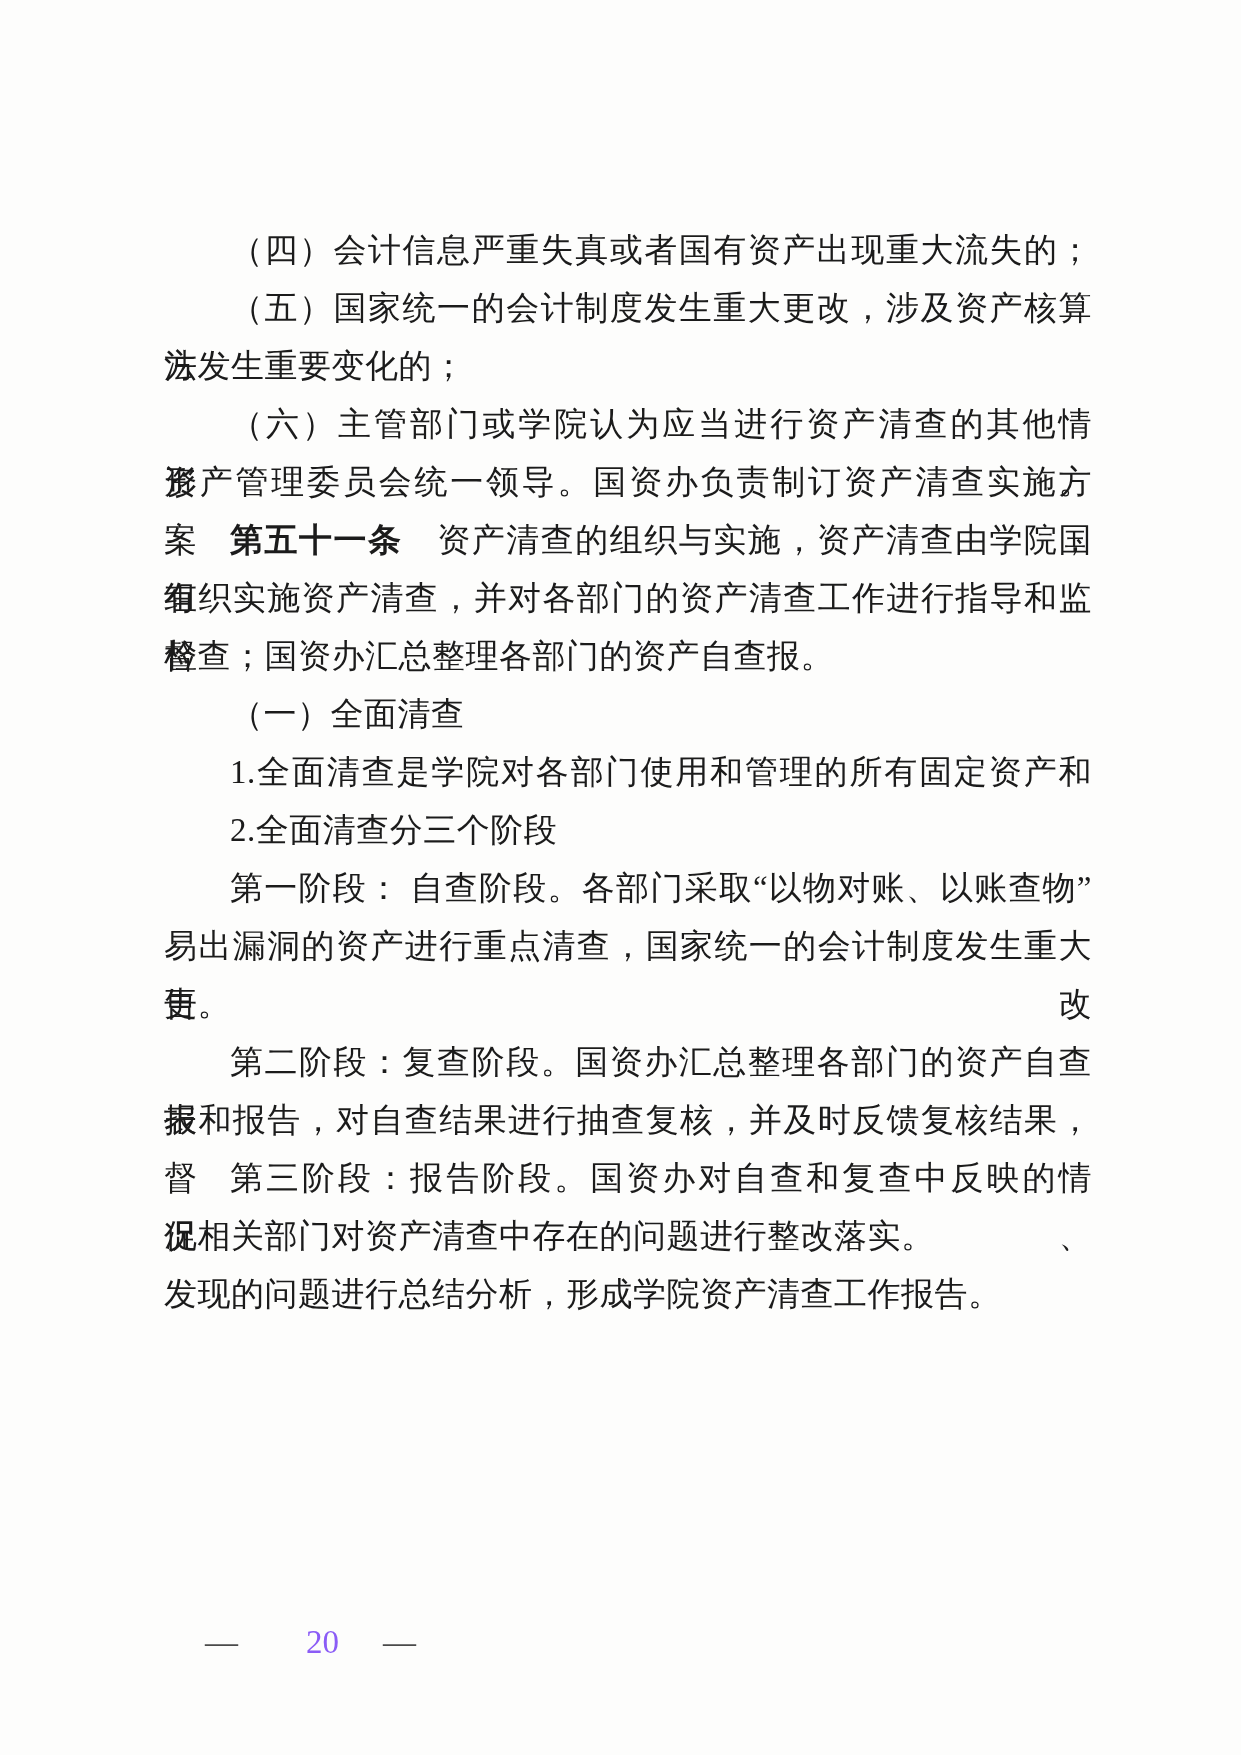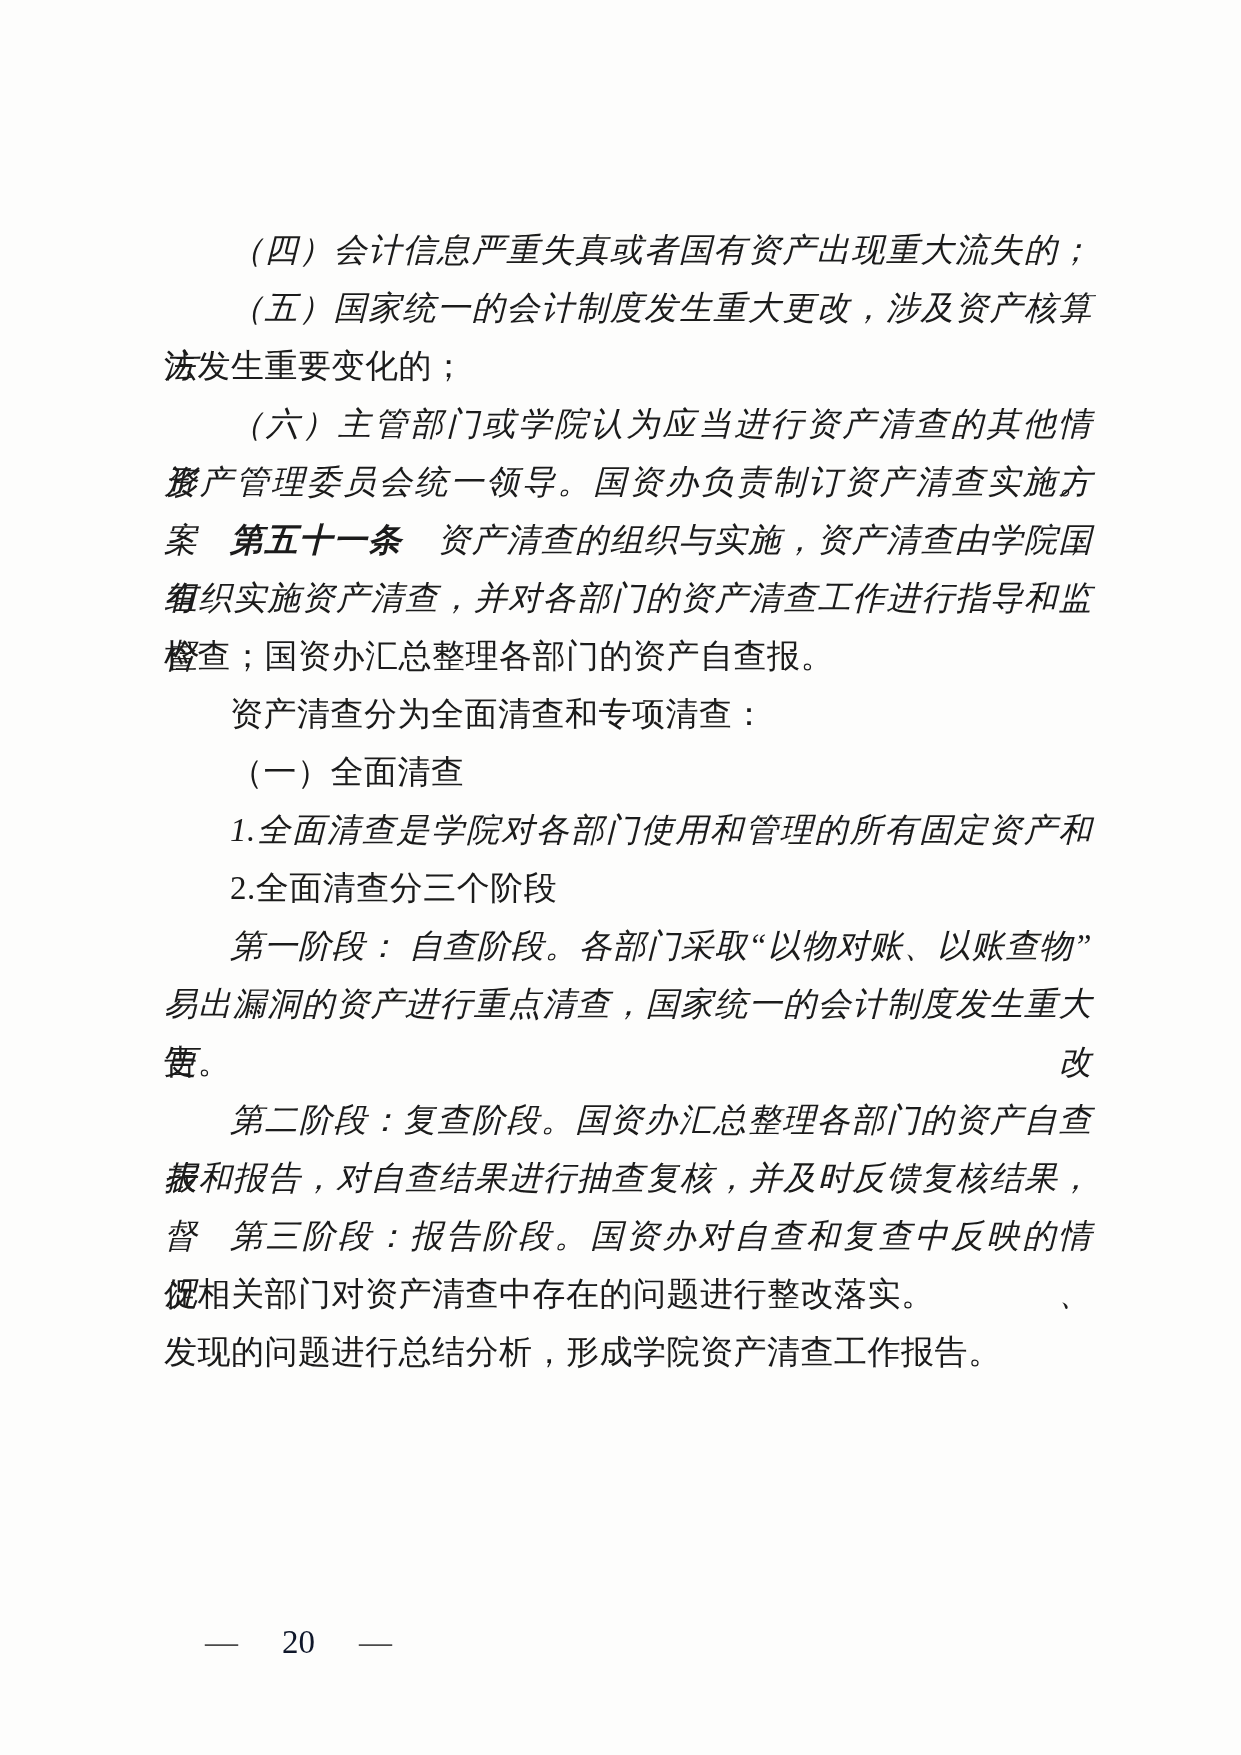--- a/index.html
+++ b/index.html
@@ -34,21 +34,20 @@
     height: 58px;
     white-space: normal;
     letter-spacing: 0.5px;
   }
   .line.indent {
     text-indent: 2em;
   }
   .line.fill {
     text-align: justify;
     text-align-last: justify;
-    font-style: italic;
   }
   .term {
     font-weight: bold;
   }
   .term-gap {
     margin-left: 1.05em;
   }
   .footer {
     position: absolute;
     left: 205px;
@@ -58,40 +57,40 @@
     align-items: center;
     gap: 44px;
     font-size: 33px;
     line-height: 58px;
   }
   .footer .dash {
     color: #4a4a4a;
     letter-spacing: 0;
   }
   .footer .pageno {
-    color: #0f172a;
+    color: #8b5cf6;
+    margin-left: 24px;
   }
 </style>
 </head>
 <body>
 
 <div class="page">
 
   <div class="content">
     <div class="line indent fill">（四）会计信息严重失真或者国有资产出现重大流失的；</div>
     <div class="line indent fill">（五）国家统一的会计制度发生重大更改，涉及资产核算方</div>
     <div class="line">法发生重要变化的；</div>
     <div class="line indent fill">（六）主管部门或学院认为应当进行资产清查的其他情形。</div>
     <div class="line fill">资产管理委员会统一领导。国资办负责制订资产清查实施方案，</div>
     <div class="line indent fill">
       <span class="term">第五十一条</span><span class="term-gap">资产清查的组织与实施，资产清查由学院国有</span>
     </div>
     <div class="line fill">组织实施资产清查，并对各部门的资产清查工作进行指导和监督</div>
     <div class="line">检查；国资办汇总整理各部门的资产自查报。</div>
-    <div class="line indent">资产清查分为全面清查和专项清查：</div>
     <div class="line indent">（一）全面清查</div>
     <div class="line indent fill">1.全面清查是学院对各部门使用和管理的所有固定资产和</div>
     <div class="line indent">2.全面清查分三个阶段</div>
     <div class="line indent fill">第一阶段： 自查阶段。各部门采取“以物对账、以账查物”</div>
     <div class="line fill">易出漏洞的资产进行重点清查，国家统一的会计制度发生重大更改</div>
     <div class="line">告。</div>
     <div class="line indent fill">第二阶段：复查阶段。国资办汇总整理各部门的资产自查报</div>
     <div class="line fill">表和报告，对自查结果进行抽查复核，并及时反馈复核结果，督</div>
     <div class="line indent fill">第三阶段：报告阶段。国资办对自查和复查中反映的情况、</div>
     <div class="line">促相关部门对资产清查中存在的问题进行整改落实。</div>

